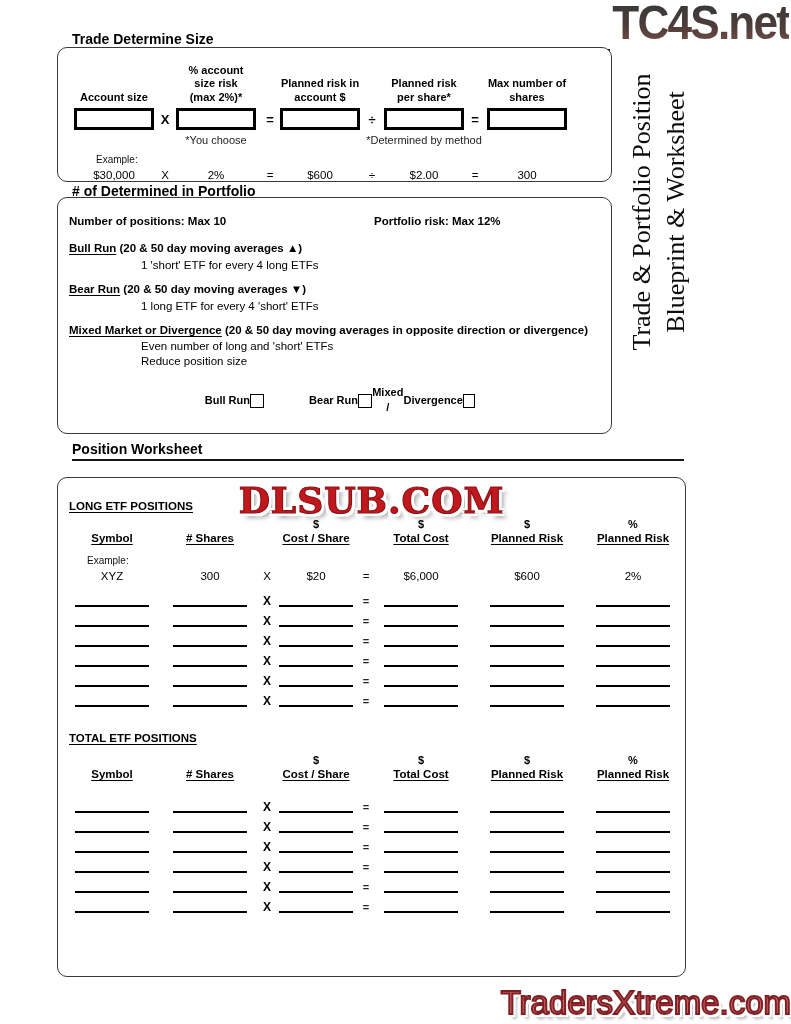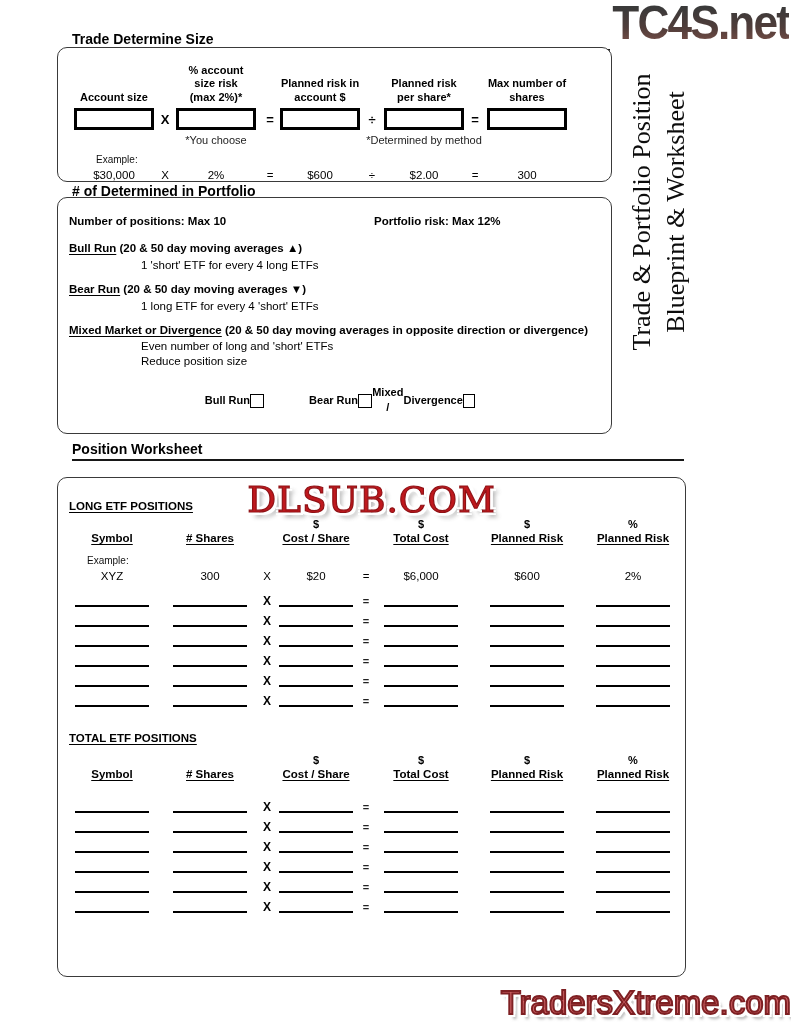--- a/index.html
+++ b/index.html
@@ -50,21 +50,21 @@
   .cbcol{display:flex;flex-direction:row;justify-content:flex-end;align-items:center;
          height:52px;font-weight:bold;font-size:11px;text-align:center;line-height:1.35;}
   .dircol{align-items:flex-end;text-align:right;padding-right:6px;padding-bottom:3px;font-size:11.5px;}
   .checkbox{width:12px;height:12px;border:1.7px solid #000;margin-top:2px;background:#fff;}
 
   
   .subhead{position:absolute;left:11px;font-size:11.5px;font-weight:bold;
         text-decoration:underline;text-underline-offset:2px;white-space:nowrap;}
   #long-h{top:22px} #short-h{top:254px}
   .dlsub{position:absolute;left:50%;top:1px;transform:translateX(-50%);z-index:3;
-        font-family:"DejaVu Serif","Liberation Serif",serif;font-weight:normal;font-size:36px;
+        font-family:"DejaVu Serif","Liberation Serif",serif;font-weight:bold;font-size:36px;
         letter-spacing:1px;white-space:nowrap;color:var(--logo-red,#c0181d);
         -webkit-text-stroke:1.2px #8f1115;
         text-shadow:-3px -3px 0 #fff,3px -3px 0 #fff,-3px 3px 0 #fff,3px 3px 0 #fff,
                     0 -3px 0 #fff,0 3px 0 #fff,-3px 0 0 #fff,3px 0 0 #fff,
                     5px 5px 4px rgba(60,60,60,.45);}
   .wgrid{display:grid;grid-template-columns:96px 100px 14px 84px 16px 94px 118px 94px;
          justify-items:center;}
   .whdr{position:absolute;left:6px;top:40px;align-items:end;}
   .whdr .unit{font-size:11px;font-weight:bold;height:14px;}
   .whdr .cname{font-size:11.5px;font-weight:bold;text-decoration:underline;

